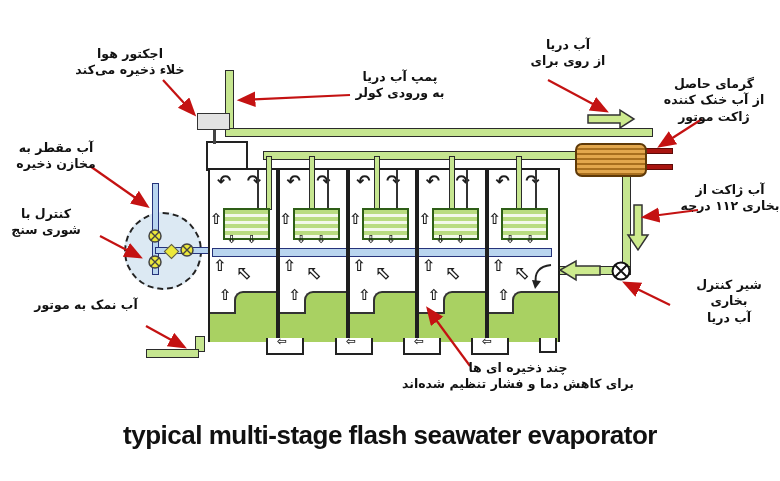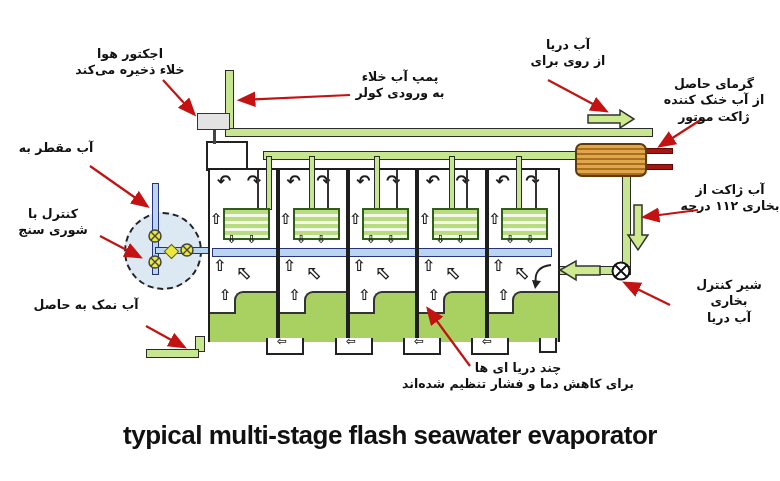--- a/index.html
+++ b/index.html
@@ -221,21 +221,21 @@
       <line x1="146" y1="326" x2="184" y2="347"></line>
       <line x1="470" y1="366" x2="428" y2="309"></line>
     </g>
   </svg>
 
   <div class="lbl" style="left:62px;top:46px;width:136px;">
     <div>اجکتور هوا</div>
     <div>خلاء ذخیره می‌کند</div>
   </div>
   <div class="lbl" style="left:340px;top:69px;width:120px;">
-    <div>پمپ آب خلاء</div>
+    <div>پمپ آب دریا</div>
     <div>به ورودی کولر</div>
   </div>
   <div class="lbl" style="left:508px;top:37px;width:120px;">
     <div>آب دریا</div>
     <div>از روی برای</div>
   </div>
   <div class="lbl" style="left:648px;top:76px;width:132px;">
     <div>گرمای حاصل</div>
     <div>از آب خنک کننده</div>
     <div>ژاکت موتور</div>
@@ -244,27 +244,28 @@
     <div>آب ژاکت از</div>
     <div>بخاری ۱۱۲ درجه</div>
   </div>
   <div class="lbl" style="left:678px;top:277px;width:102px;">
     <div>شیر کنترل</div>
     <div>بخاری</div>
     <div>آب دریا</div>
   </div>
   <div class="lbl" style="left:8px;top:140px;width:96px;">
     <div>آب مقطر به</div>
-  </div>
-  <div class="lbl" style="left:10px;top:206px;width:86px;">
+    <div>مخازن ذخیره</div>
+  </div>
+  <div class="lbl" style="left:3px;top:206px;width:86px;">
     <div>کنترل با</div>
     <div>شوری سنج</div>
   </div>
   <div class="lbl" style="left:20px;top:297px;width:132px;">
-    <div>آب نمک به حاصل</div>
+    <div>آب نمک به موتور</div>
   </div>
   <div class="lbl" style="left:400px;top:360px;width:236px;">
-    <div>چند دریا ای ها</div>
+    <div>چند ذخیره ای ها</div>
     <div>برای کاهش دما و فشار تنظیم شده‌اند</div>
   </div>
 
   <div id="caption">typical multi-stage flash seawater evaporator</div>
 </div>
 
 </body></html>

